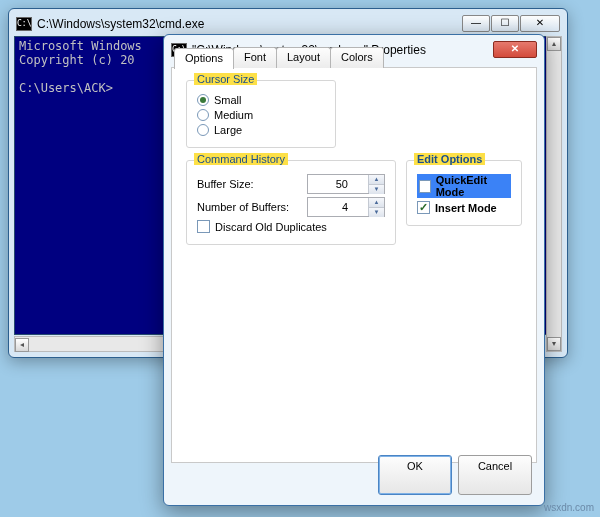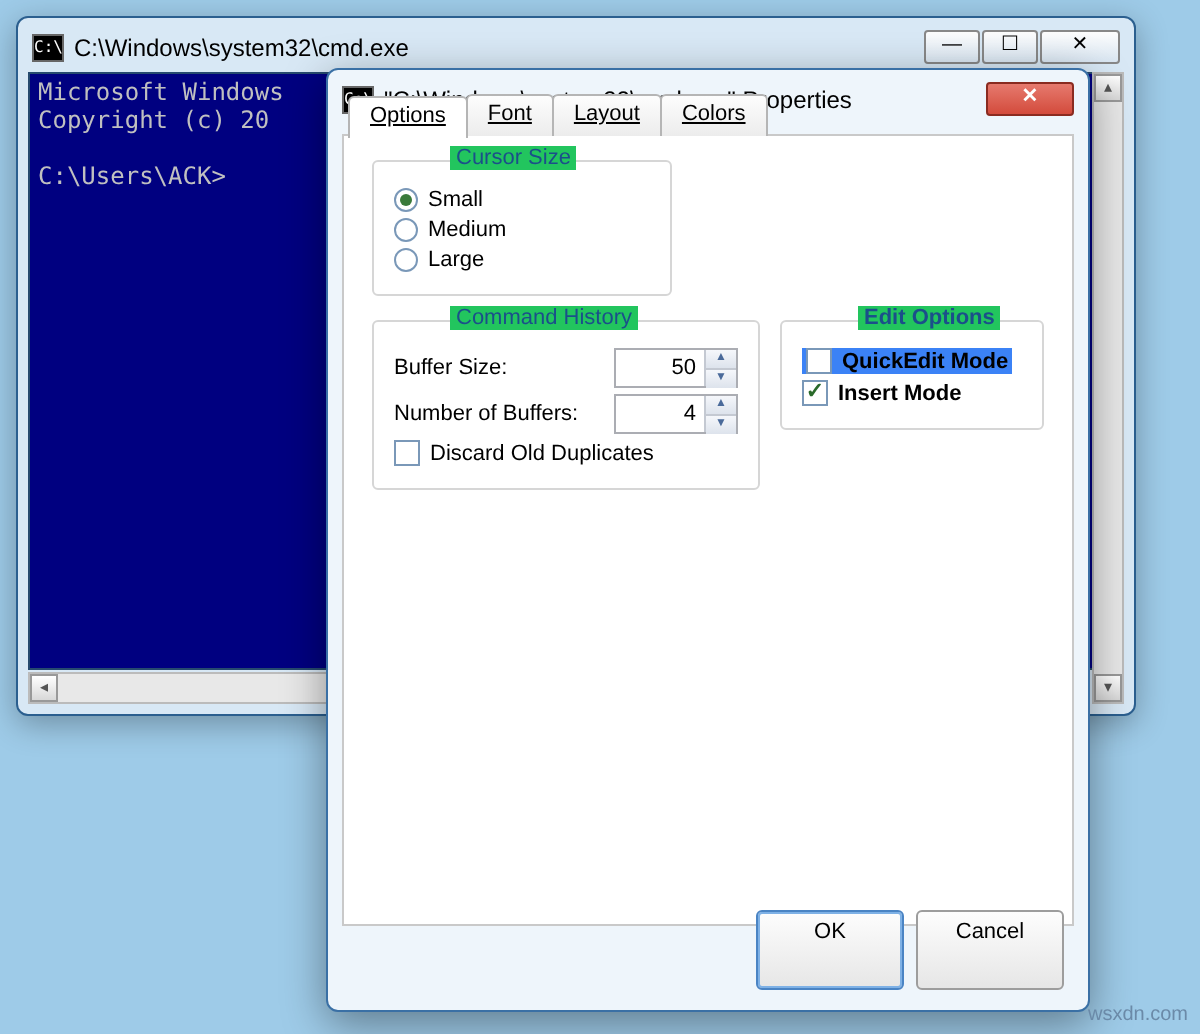--- a/index.html
+++ b/index.html
@@ -110,21 +110,20 @@
   .props-body {
     position: absolute;
     left: 7px; right: 7px; top: 32px; bottom: 42px;
     background: #fff;
     border: 1px solid #c9c9c9;
   }
   .tabs {
     position: absolute;
     top: -21px; left: 2px;
     display: flex;
-    text-decoration: underline;
   }
   .tab {
     padding: 3px 10px 4px;
     font-size: 11px;
     background: linear-gradient(#fdfdfd,#ececec);
     border: 1px solid #b5b5b5;
     border-bottom: none;
     border-radius: 3px 3px 0 0;
     margin-right: -1px;
     position: relative;
@@ -140,25 +139,24 @@
   .groupbox {
     border: 1px solid #d6d6d6;
     border-radius: 3px;
     padding: 10px 10px 8px;
     margin-bottom: 12px;
     position: relative;
   }
   .groupbox > .gb-title {
     position: absolute;
     top: -8px; left: 7px;
-    background: #22c55e;
+    background: #fde047;
     padding: 0 3px;
     font-size: 11px;
     color: #1b4f8a;
-    margin-left: 31px;
   }
   .radio-row, .check-row, .spin-row {
     display: flex;
     align-items: center;
     margin: 3px 0;
     font-size: 11px;
   }
   .radio {
     width: 12px; height: 12px;
     border: 1px solid #7a98b8;
@@ -180,20 +178,21 @@
     font-size: 11px;
     line-height: 11px;
     text-align: center;
     color: #2a6a2a;
   }
   .spin-row label { width: 110px; }
   .spin {
     display: flex;
     border: 1px solid #abadb3;
     height: 20px;
+    gap: 16px;
   }
   .spin input {
     width: 44px; border: none; text-align: right;
     padding: 0 4px; font-size: 11px;
   }
   .spin .arrows {
     width: 16px; display:flex; flex-direction:column;
     border-left: 1px solid #c4c9d2;
   }
   .spin .arrow {

